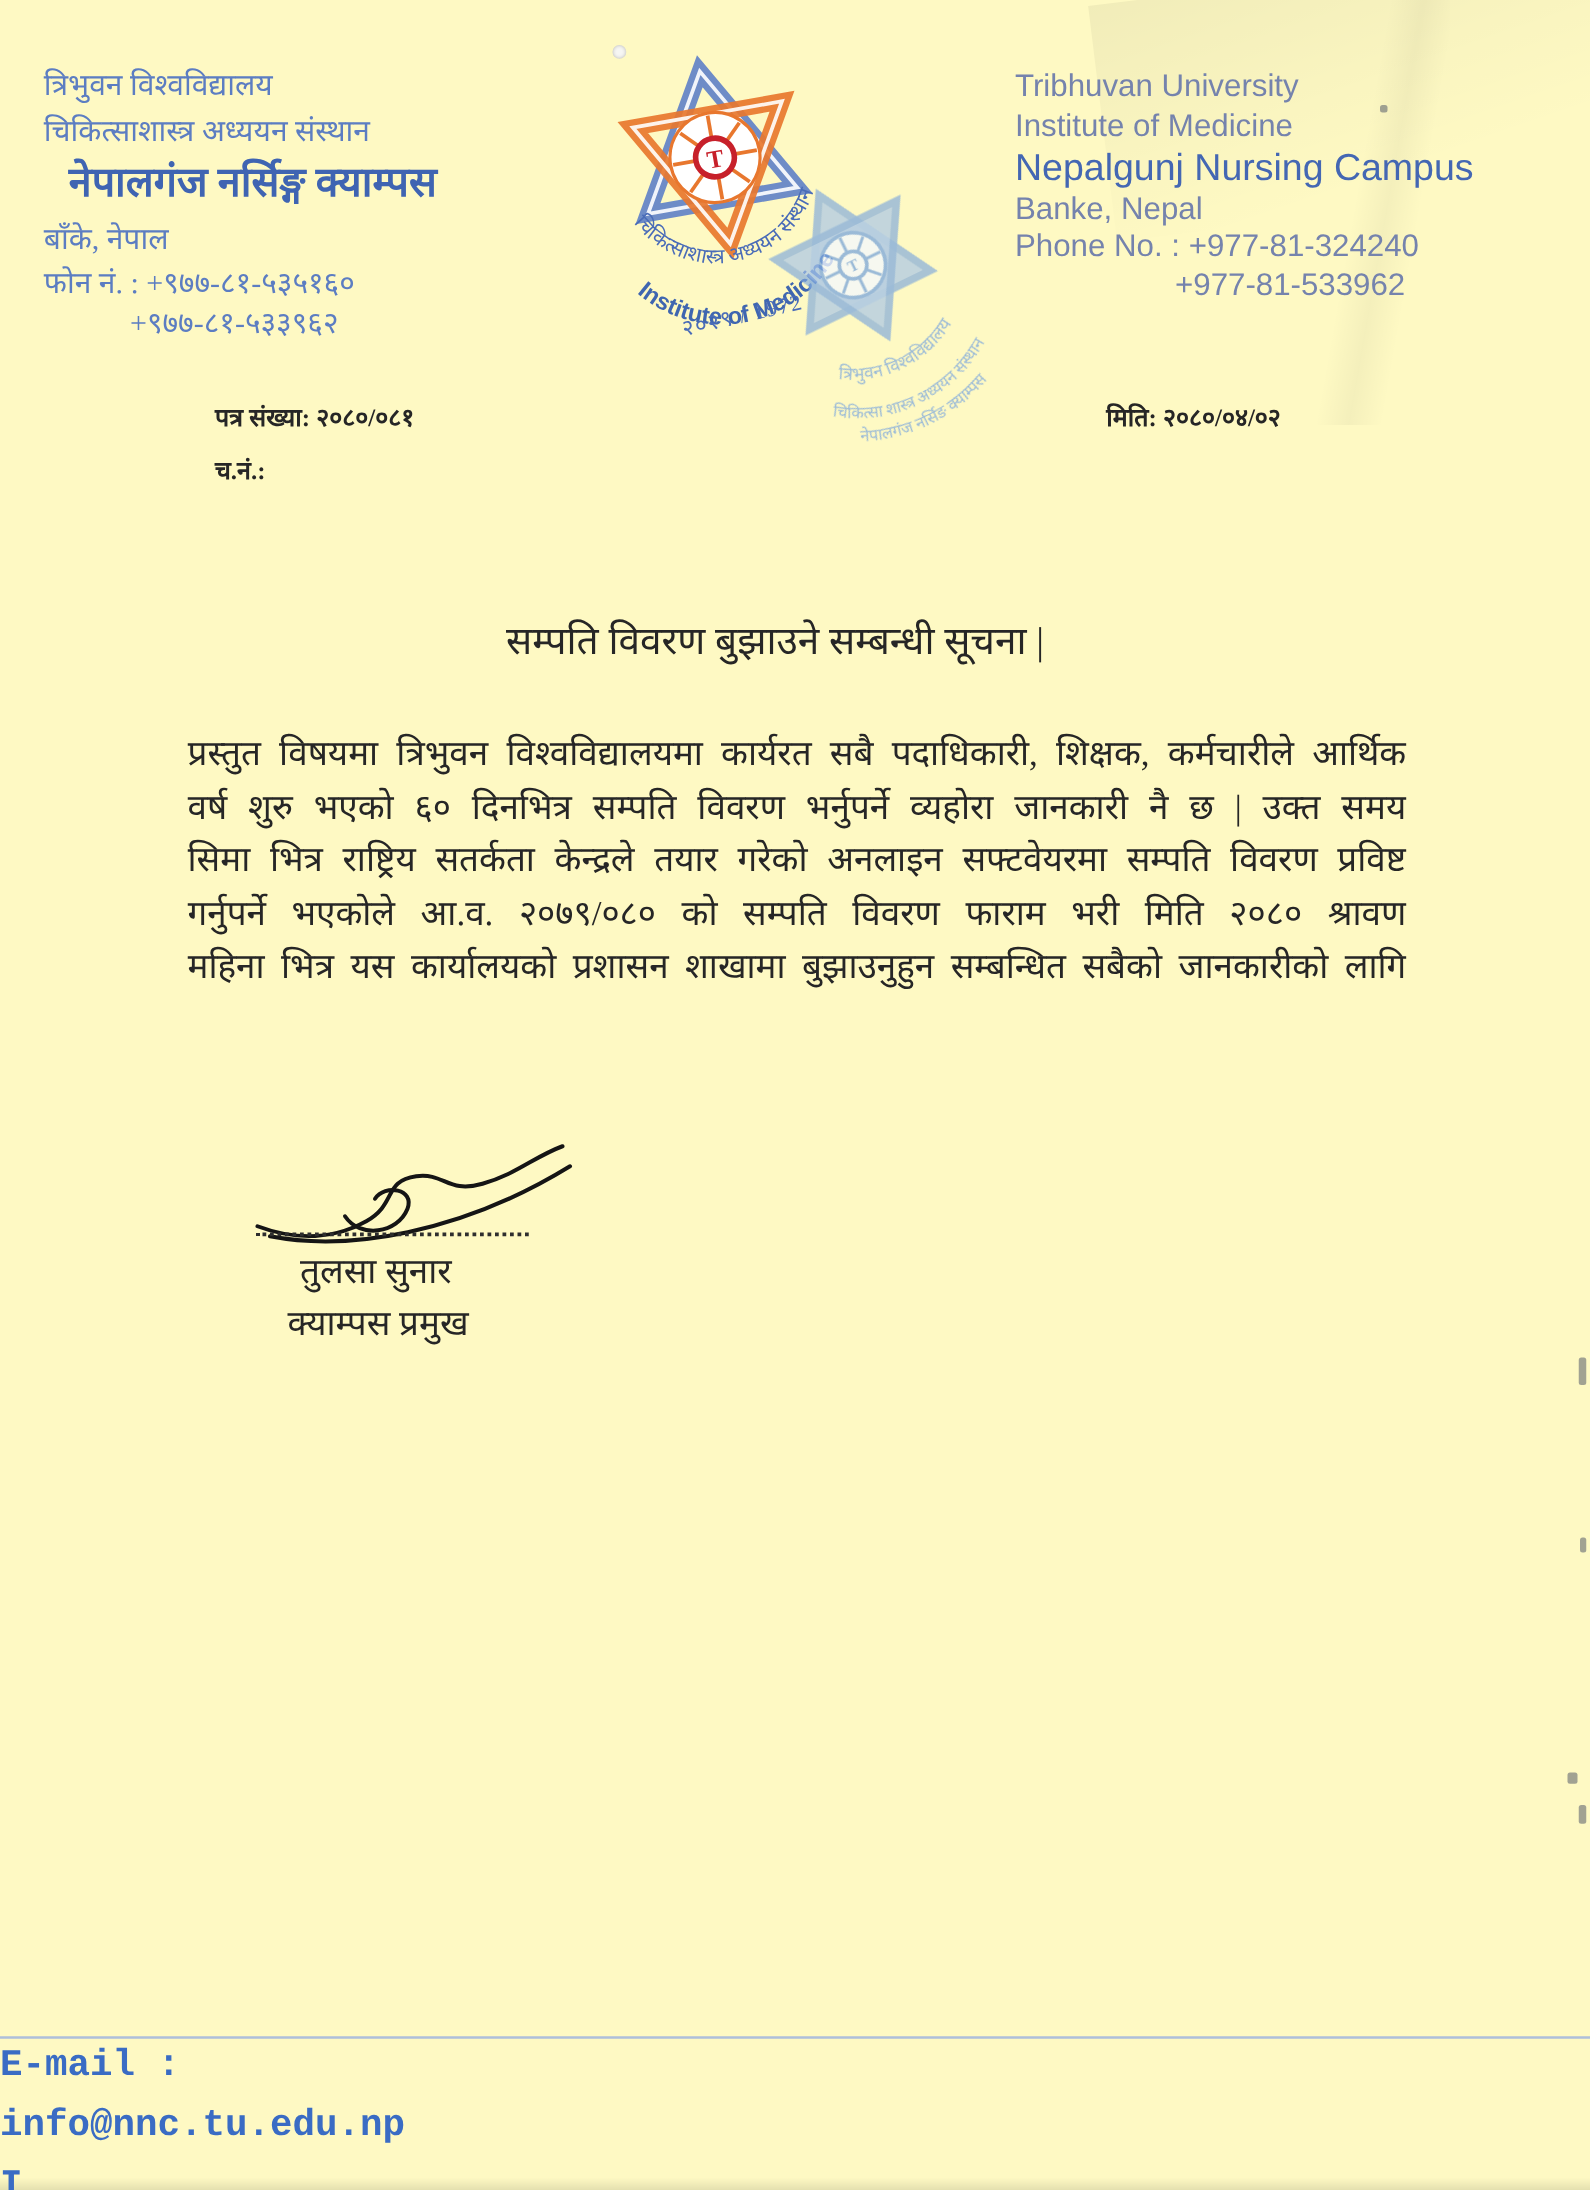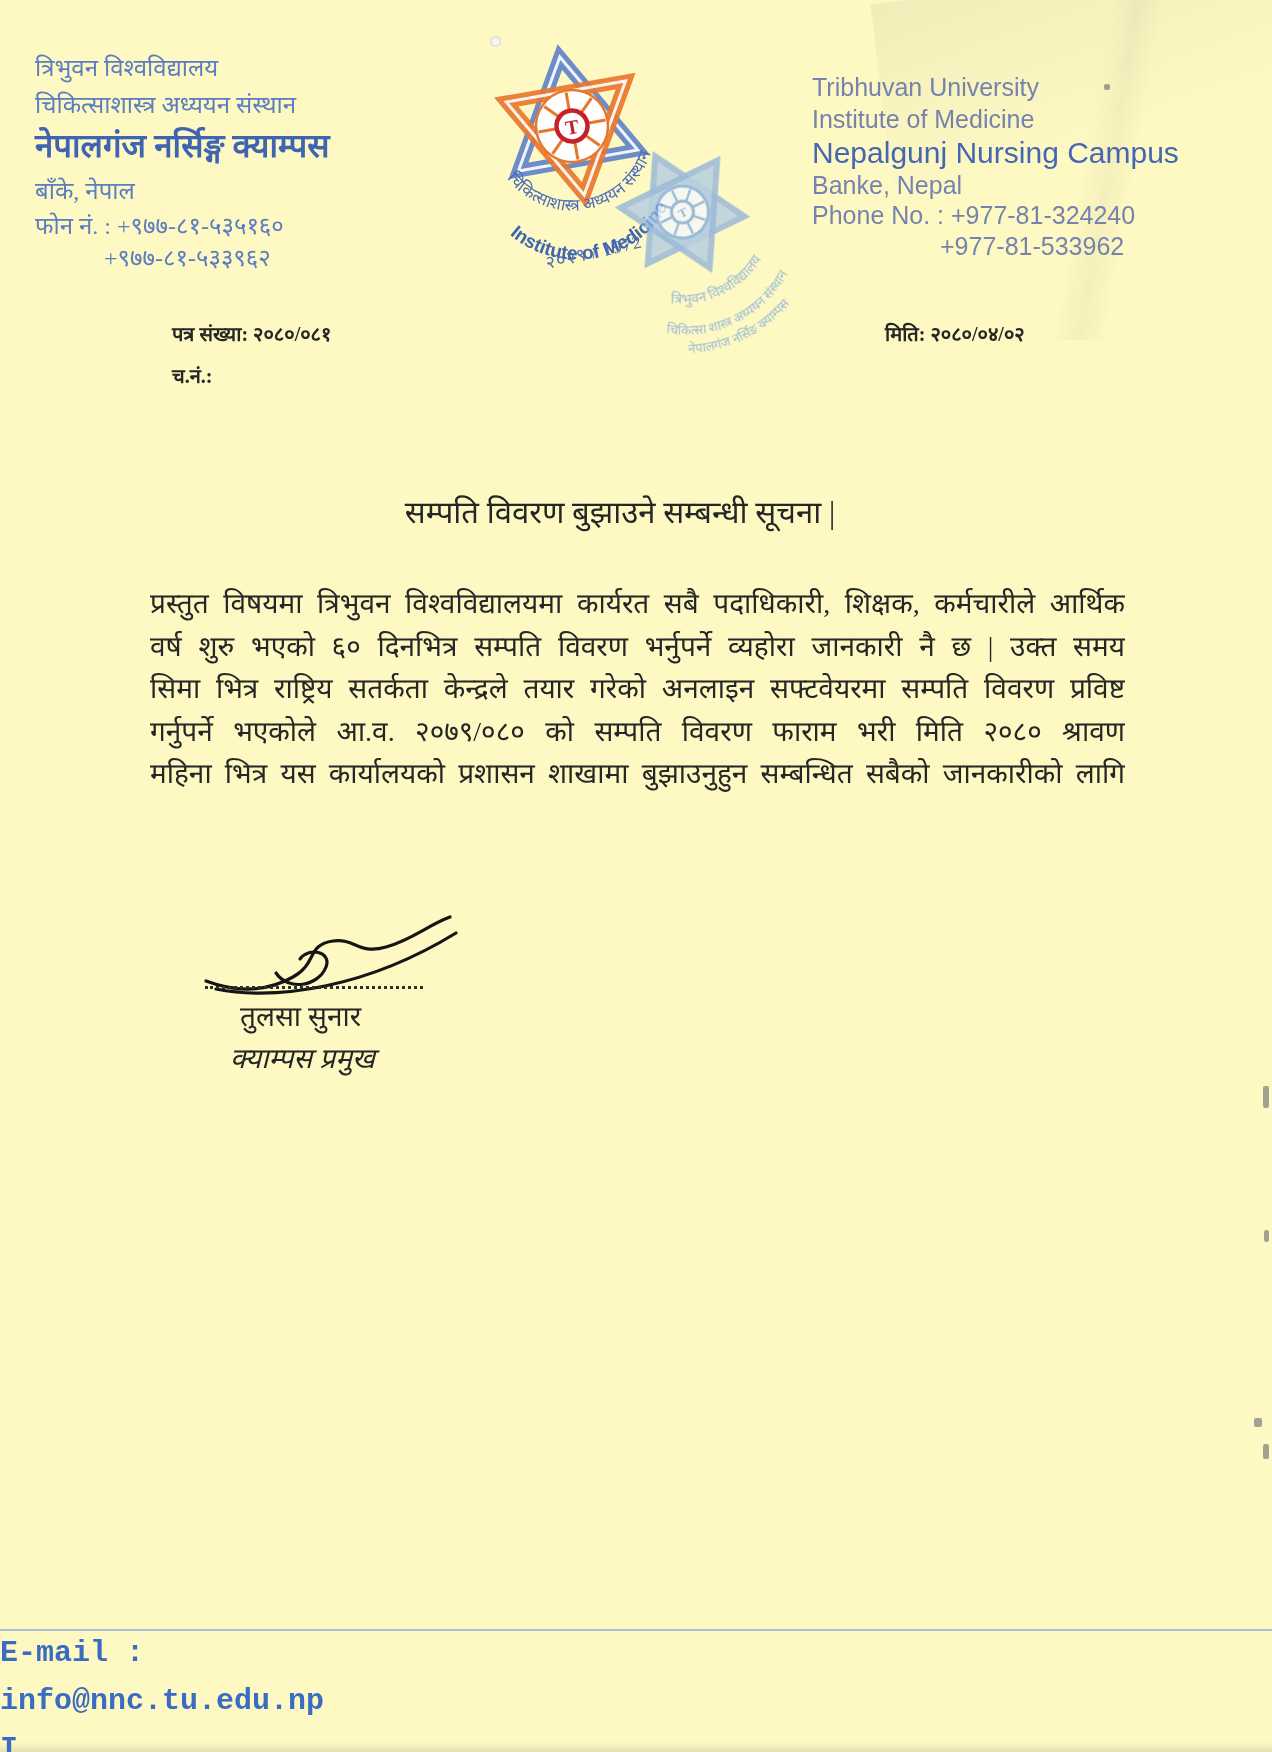--- a/index.html
+++ b/index.html
@@ -20,41 +20,41 @@
   .bottom-shade{ left:0; top:1742px; width:1272px; height:10px;
     background:linear-gradient(to bottom, rgba(0,0,0,0) , rgba(0,0,0,0.10)); }
   .mark{ background:#6f7378; opacity:.65; border-radius:2px; }
   .punch-hole{ left:490px; top:36px; width:11px; height:11px; border-radius:50%;
     background:#f6f6f3; box-shadow:0 0 3px rgba(0,0,0,0.25) inset; }
 
   
   .hl{ left:35px; font-size:24px; color:#5c7dc2; white-space:nowrap; }
   .hl-campus{ font-size:33px; font-weight:bold; color:#3f64b2; }
   .hr{ left:812px; font-size:25px; color:#7583ad; white-space:nowrap;
-       font-family:"Liberation Sans","DejaVu Sans",sans-serif;margin-top:18px; }
+       font-family:"Liberation Sans","DejaVu Sans",sans-serif; }
   .hr-campus{ font-size:30px; font-weight:normal; color:#4467b3; }
 
   .logo-svg{ left:432px; top:26px; }
   .stamp-svg{ left:560px; top:108px; opacity:.78; transform:rotate(-26deg); filter:blur(0.3px); }
 
   
   .meta{ font-size:20px; white-space:nowrap;font-weight:bold; }
   .doc-title{ left:0; top:490px; width:1272px; text-align:center; font-size:31px;
     transform:translateX(-16px); white-space:nowrap; }
   .body-block{ left:150px; top:583px; width:975px; font-size:28px;font-family:Liberation Serif, serif; }
   .body-line{ height:42.5px; line-height:42.5px; white-space:nowrap; }
   .body-line.just{ text-align:justify; text-align-last:justify; white-space:normal;
     overflow:hidden; height:42.5px; }
 
   
   .sig-svg{ left:198px; top:903px; }
   .sig-dots{ left:205px; top:970px; width:218px; height:16px;
     border-bottom:3px dotted #2e2e2e; }
   .sig-name{ left:240px; top:996px; font-size:28px; white-space:nowrap; }
-  .sig-role{ left:230px; top:1038px; font-size:28px; white-space:nowrap;font-style:italic; }
+  .sig-role{ left:230px; top:1038px; font-size:28px; white-space:nowrap; }
 
   
   .footer-line{ left:0; top:1629px; width:1272px; height:2px; background:#aebfda; }
   .footer-row{ left:0; top:1636px; width:1200px; display:flex; justify-content:center;
     align-items:baseline; gap:14px; font-family:Liberation Mono, monospace;
     font-size:30px; font-weight:bold; color:#3a6cc4;flex-direction:column; }
 </style>
 </head>
 <body>
 
@@ -65,21 +65,21 @@
   <div class="abs punch-hole"></div>
   <div class="abs mark" style="left:1104px;top:84px;width:6px;height:6px;"></div>
   <div class="abs mark" style="left:1263px;top:1086px;width:6px;height:22px;"></div>
   <div class="abs mark" style="left:1264px;top:1230px;width:5px;height:12px;"></div>
   <div class="abs mark" style="left:1254px;top:1418px;width:8px;height:9px;"></div>
   <div class="abs mark" style="left:1263px;top:1444px;width:6px;height:15px;"></div>
   <div class="abs bottom-shade"></div>
 
   <div class="abs hl" style="top:50px;">त्रिभुवन विश्वविद्यालय</div>
   <div class="abs hl" style="top:87px;">चिकित्साशास्त्र अध्ययन संस्थान</div>
-  <div class="abs hl hl-campus" style="top:122px;">नेपालगंज नर्सिङ्ग क्याम्पस</div>
+  <div class="abs hl hl-campus" style="top:122px;margin-left:20px;">नेपालगंज नर्सिङ्ग क्याम्पस</div>
   <div class="abs hl" style="top:173px;">बाँके, नेपाल</div>
   <div class="abs hl" style="top:208px;">फोन नं. : +९७७-८१-५३५१६०</div>
   <div class="abs hl" style="top:240px;left:104px;">+९७७-८१-५३३९६२</div>
 
   <svg class="abs logo-svg" width="280" height="270" viewBox="0 0 280 270">
     <g transform="rotate(-10 140 100)">
       <defs>
         <path id="arcDev" d="M 62,128 A 82 82 0 0 0 218,128" fill="none"></path>
         <path id="arcEng" d="M 36,130 A 104 104 0 0 0 244,130" fill="none"></path>
       </defs>

